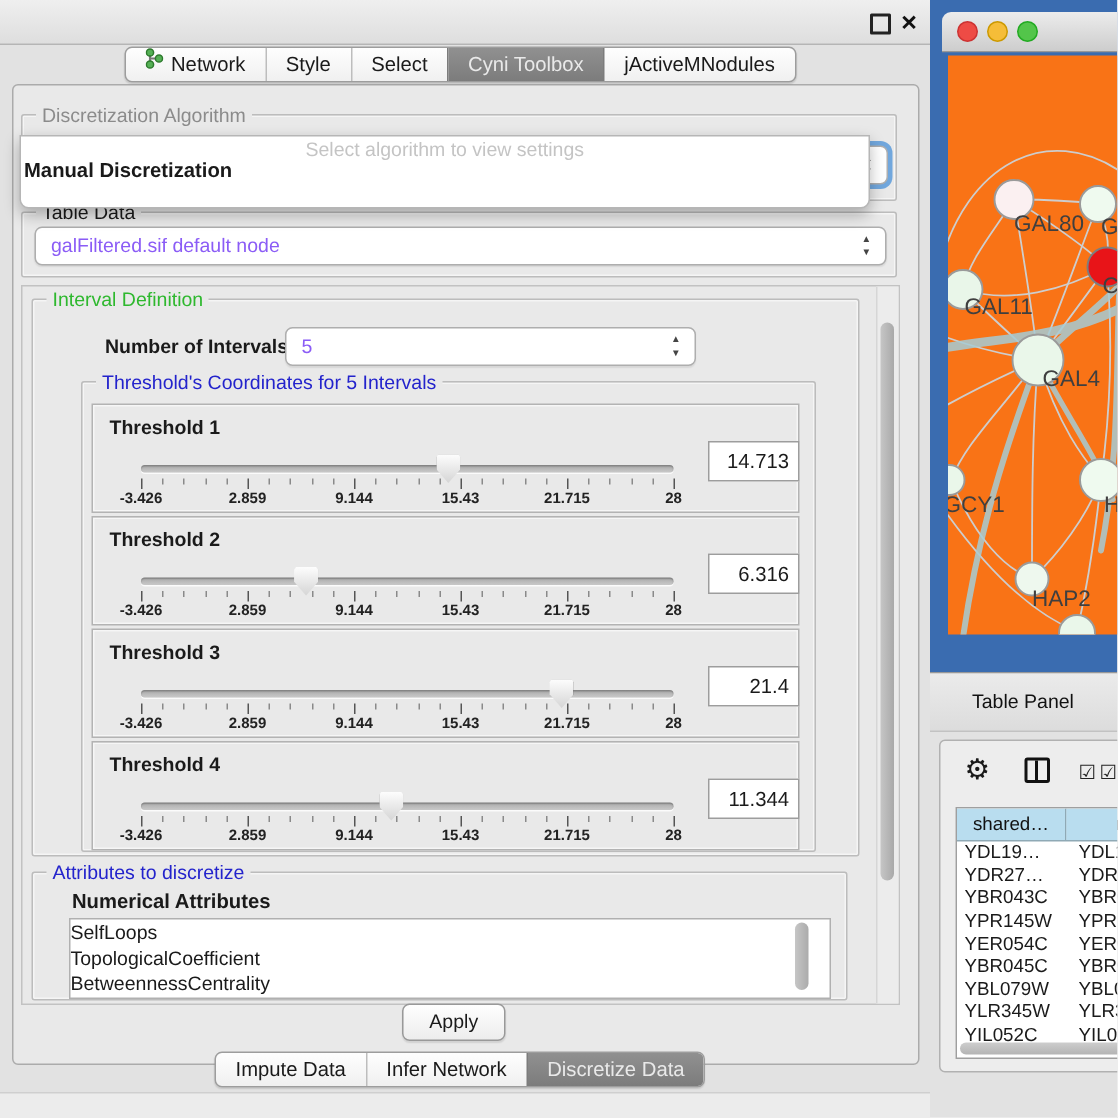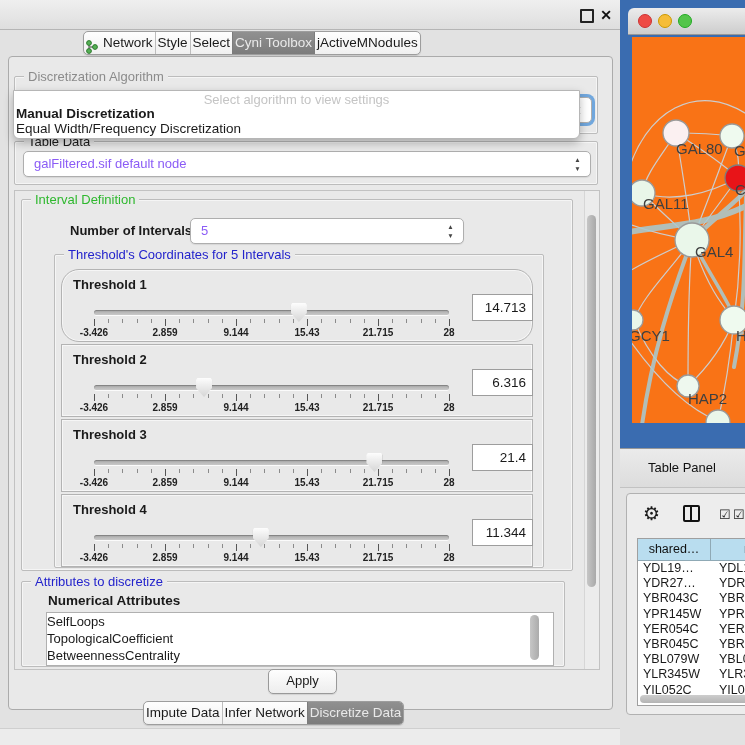--- a/index.html
+++ b/index.html
@@ -10,21 +10,21 @@
   #control-panel{position:absolute;left:0;top:0;width:620px;height:745px;background:#e2e2e2;}
   .cp-titlebar{position:absolute;left:0;top:0;width:620px;height:29px;
     background:linear-gradient(#efefef,#dedede);border-bottom:1px solid #b5b5b5;}
   .cp-title{position:absolute;left:10px;top:0;line-height:29px;font-size:13px;color:#111;}
   .float-icon{position:absolute;right:26px;top:9px;width:10px;height:10px;border:2px solid #222;border-radius:1px;}
   .close-icon{position:absolute;right:6px;top:5px;width:16px;height:20px;font-weight:bold;font-size:14px;color:#111;text-align:center;line-height:20px;}
 
   
   .seg{position:absolute;display:flex;height:22px;border:1px solid #9d9d9d;border-radius:5px;
     background:linear-gradient(#fefefe,#f0f0f0);box-shadow:0 1px 1px rgba(0,0,0,.12);overflow:hidden;}
-  .seg .tab{padding:0 2px;line-height:22px;font-size:13.5px;color:#1a1a1a;white-space:nowrap;display:flex;align-items:flex-end;gap:5px;}
+  .seg .tab{padding:0 13px;line-height:22px;font-size:13.5px;color:#1a1a1a;white-space:nowrap;display:flex;align-items:flex-start;gap:5px;}
   .seg .tab + .tab{border-left:1px solid #bdbdbd;}
   .seg .tab.sel{background:linear-gradient(#909090,#7c7c7c);color:#e9e9e9;border-left:1px solid #7c7c7c;}
   .seg .tab.sel + .tab{border-left:1px solid #7c7c7c;}
   #top-tabs{left:83px;top:31px;}
   #bottom-tabs{left:143px;top:701px;}
 
   .outer-panel{position:absolute;left:8px;top:56px;width:603px;height:652px;background:#e9e9e9;
     border:1px solid #ababab;border-radius:4px;}
 
   
@@ -154,21 +154,20 @@
     <div class="group" style="left:14px;top:76px;width:582px;height:56px;">
       <span class="gtitle t-gray">Discretization Algorithm</span>
     </div>
     <div class="combo" id="algo-combo">
       <span class="spin">▲<br>▼</span>
     </div>
 
     <div id="algo-popup">
       <div class="hint">Select algorithm to view settings</div>
       <div class="item1">Manual Discretization</div>
-      <div class="item2">Equal Width/Frequency Discretization</div>
     </div>
 
     <div class="group" style="left:14px;top:141px;width:582px;height:42px;">
       <span class="gtitle">Table Data</span>
       <div class="combo" style="left:8px;top:9px;width:566px;">
         <span class="ctext">galFiltered.sif default node</span>
         <span class="spin">▲<br>▼</span>
       </div>
     </div>
 
@@ -182,21 +181,21 @@
 
         <span style="position:absolute;left:48px;top:23px;font-weight:bold;font-size:13px;">Number of Intervals</span>
         <div class="combo" style="left:168px;top:18px;width:272px;">
           <span class="ctext">5</span>
           <span class="spin">▲<br>▼</span>
         </div>
 
         <div class="group" style="left:32px;top:54px;width:488px;height:312px;">
           <span class="gtitle t-blue">Threshold's Coordinates for 5 Intervals</span>
           <div>
-  <div class="thr-box" style="top: 14px; border-radius: 18px;">
+  <div class="thr-box" style="top: 14px;">
     <div class="thr-label">Threshold 1</div>
     <div class="slider">
       <div class="track"></div>
       <div class="thumbs" style="left: calc(57.72% - 8px);"></div>
       <div class="ticks">
                     <div class="tick major" style="left: 0%;"></div>
                     <div class="tick" style="left: 4%;"></div>
                     <div class="tick" style="left: 8%;"></div>
                     <div class="tick" style="left: 12%;"></div>
                     <div class="tick" style="left: 16%;"></div>

